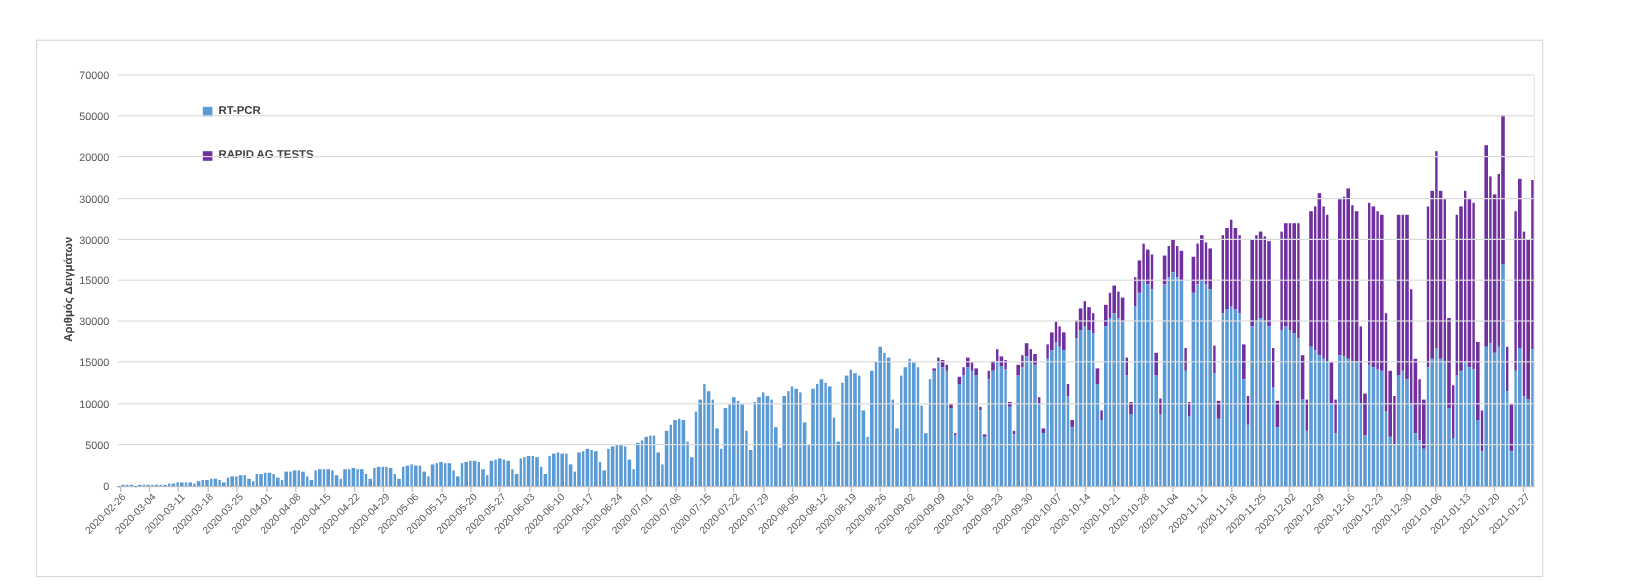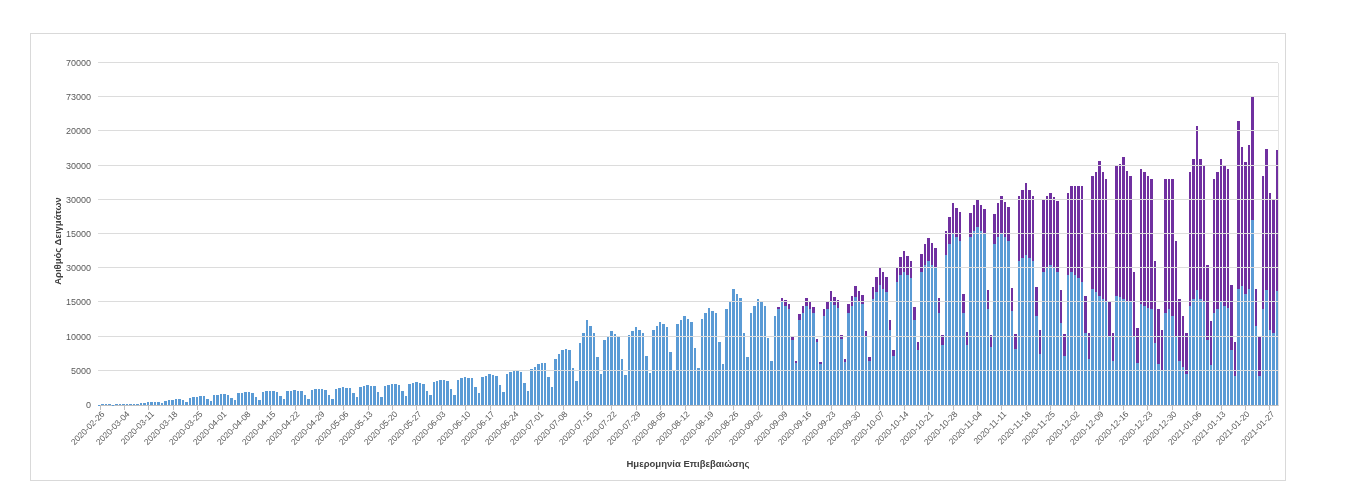--- a/index.html
+++ b/index.html
@@ -1205,20 +1205,30 @@
           </div>
           <div class="slot">
             <div class="seg" style="height: 133.38px; background: rgb(112, 48, 160);"></div>
             <div class="seg" style="height: 71.82px; background: rgb(91, 155, 213);"></div>
           </div>
           <div class="slot">
             <div class="seg" style="height: 140.904px; background: rgb(112, 48, 160);"></div>
             <div class="seg" style="height: 114.228px; background: rgb(91, 155, 213);"></div>
           </div>
         </div>
+      <div class="legend">
+        <div class="legend-item">
+          <span class="swatch" style="background: rgb(91, 155, 213);"></span>
+          <span>RT-PCR</span>
+        </div>
+        <div class="legend-item">
+          <span class="swatch" style="background: rgb(112, 48, 160);"></span>
+          <span>RAPID AG TESTS</span>
+        </div>
+      </div>
     <div class="gridline" style="bottom: 34.2px;"></div>
         <div class="gridline" style="bottom: 68.4px;"></div>
         <div class="gridline" style="bottom: 102.6px;"></div>
         <div class="gridline" style="bottom: 136.8px;"></div>
         <div class="gridline" style="bottom: 171px;"></div>
         <div class="gridline" style="bottom: 205.2px;"></div>
         <div class="gridline" style="bottom: 239.4px;"></div>
         <div class="gridline" style="bottom: 273.6px;"></div>
         <div class="gridline" style="bottom: 307.8px;"></div>
         <div class="gridline" style="bottom: 342px;"></div>
@@ -1227,21 +1237,21 @@
     <div class="y-labels" id="ylabels">
         <span style="left: 2px; top: 366px;">0</span>
         <span style="left: 2px; top: 331.8px;">5000</span>
         <span style="left: 2px; top: 297.6px;">10000</span>
         <span style="left: 2px; top: 263.4px;">15000</span>
         <span style="left: 2px; top: 229.2px;">30000</span>
         <span style="left: 2px; top: 195px;">15000</span>
         <span style="left: 2px; top: 160.8px;">30000</span>
         <span style="left: 2px; top: 126.6px;">30000</span>
         <span style="left: 2px; top: 92.4px;">20000</span>
-        <span style="left: 2px; top: 58.2px;">73000</span>
+        <span style="left: 2px; top: 58.2px;">50000</span>
         <span style="left: 2px; top: 24px;">70000</span>
       </div>
     <div class="x-labels" id="xlabels">
         <i class="tick" style="left: 1.74041px;"></i>
         <span style="right: 1178.26px;">2020-02-26</span>
         <i class="tick" style="left: 26.1062px;"></i>
         <span style="right: 1153.89px;">2020-03-04</span>
         <i class="tick" style="left: 50.472px;"></i>
         <span style="right: 1129.53px;">2020-03-11</span>
         <i class="tick" style="left: 74.8378px;"></i>
@@ -1330,16 +1340,15 @@
         <span style="right: 106.165px;">2020-12-30</span>
         <i class="tick" style="left: 1098.2px;"></i>
         <span style="right: 81.7994px;">2021-01-06</span>
         <i class="tick" style="left: 1122.57px;"></i>
         <span style="right: 57.4336px;">2021-01-13</span>
         <i class="tick" style="left: 1146.93px;"></i>
         <span style="right: 33.0678px;">2021-01-20</span>
         <i class="tick" style="left: 1171.3px;"></i>
         <span style="right: 8.70206px;">2021-01-27</span>
       </div>
-    <div class="x-axis-title">Ημερομηνία Επιβεβαιώσης</div>
   </div>
 
 </div>
 
 </body></html>

